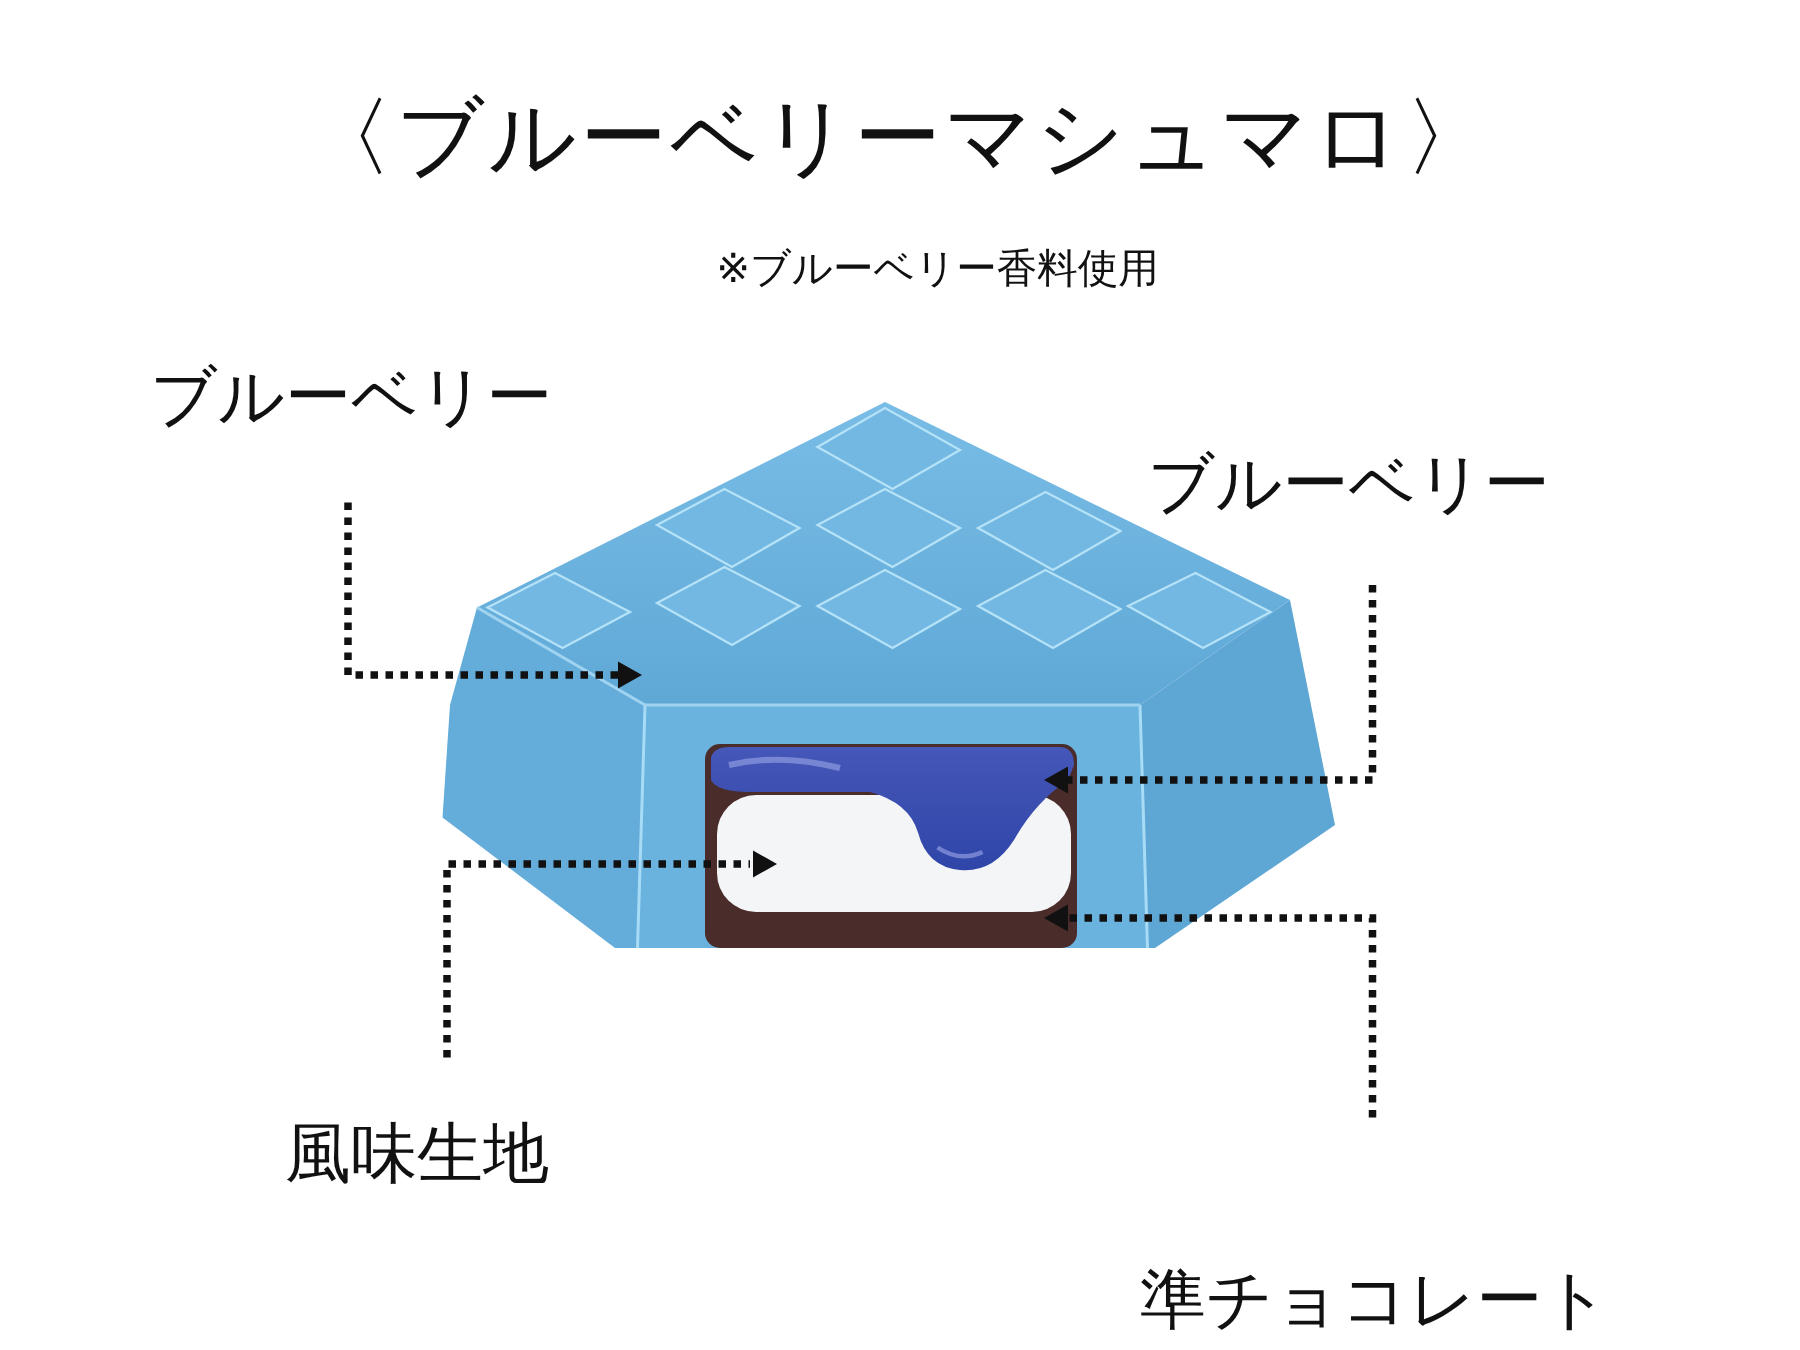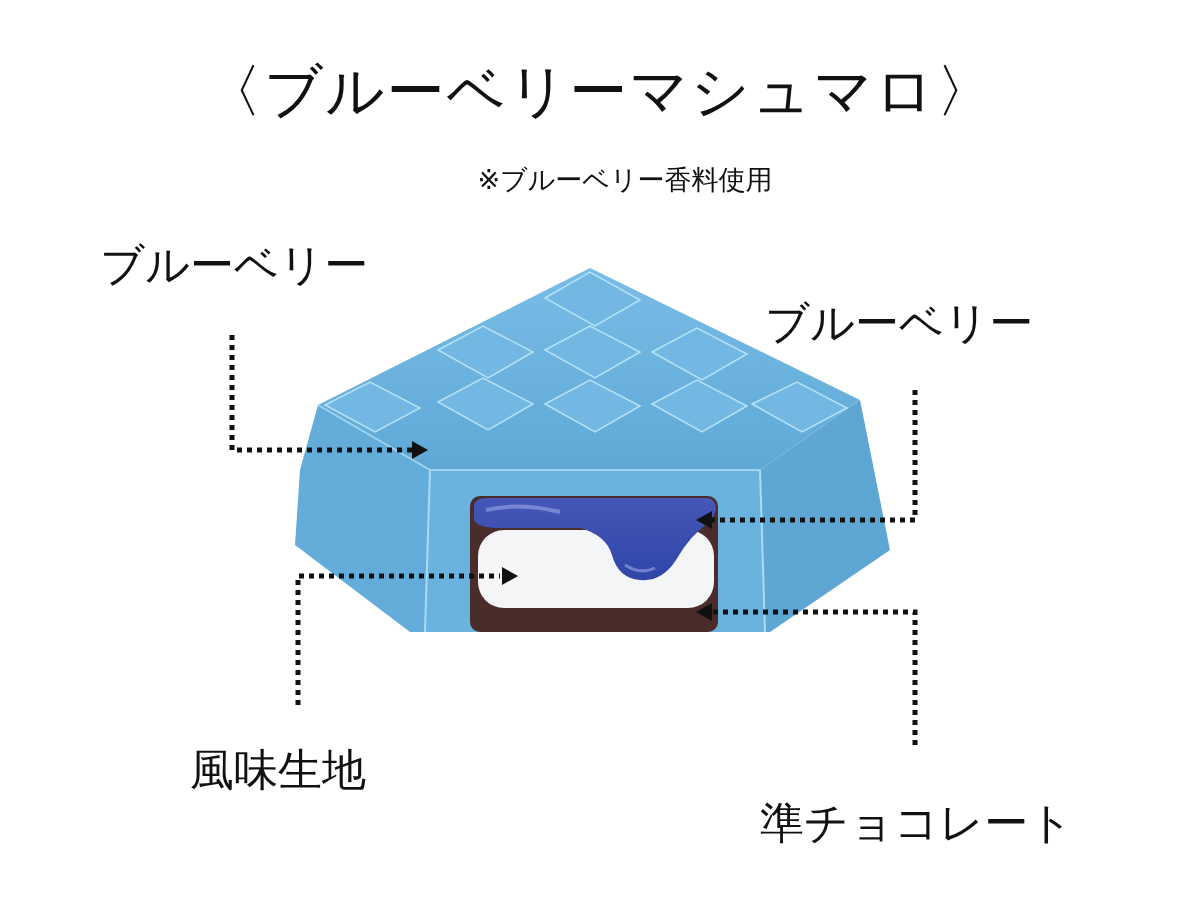--- a/index.html
+++ b/index.html
@@ -6,21 +6,21 @@
   body { width: 1200px; height: 900px; position: relative; overflow: hidden;
          font-family: "DejaVu Sans", "Liberation Sans", sans-serif; color: #111; }
   .title { position: absolute; left: 0; width: 1200px; top: 62px; text-align: center;
            font-size: 58px; letter-spacing: 2px; font-weight: 400; line-height: 1; }
   .note { position: absolute; left: 0; width: 1250px; top: 166px; text-align: center;
           font-size: 27px; line-height: 1; }
   .label { position: absolute; font-size: 44px; line-height: 1.3; text-align: center; white-space: nowrap; margin-top: 36px; }
   #label-dough { left: 100px; top: 200px; }
   #label-sauce { left: 765px; top: 258px; }
   #label-marsh { left: 190px; top: 705px; }
-  #label-choco { left: 760px; top: 758px; }
+  #label-choco { left: 760px; top: 802px; }
   svg.diagram { position: absolute; left: 0; top: 0; }
 </style>
 </head>
 <body>
 
 <div class="title">〈ブルーベリーマシュマロ〉</div>
 <div class="note">※ブルーベリー香料使用</div>
 
 <div class="label" id="label-dough">
   <div>ブルーベリー</div>

